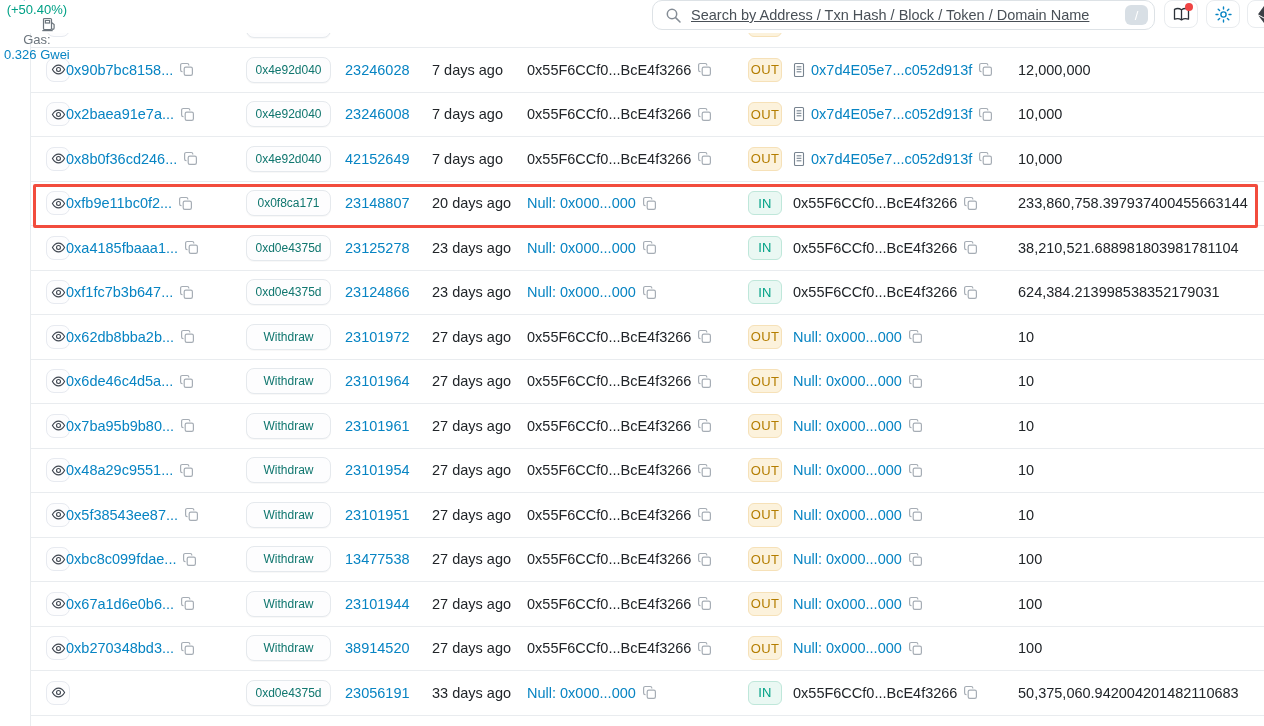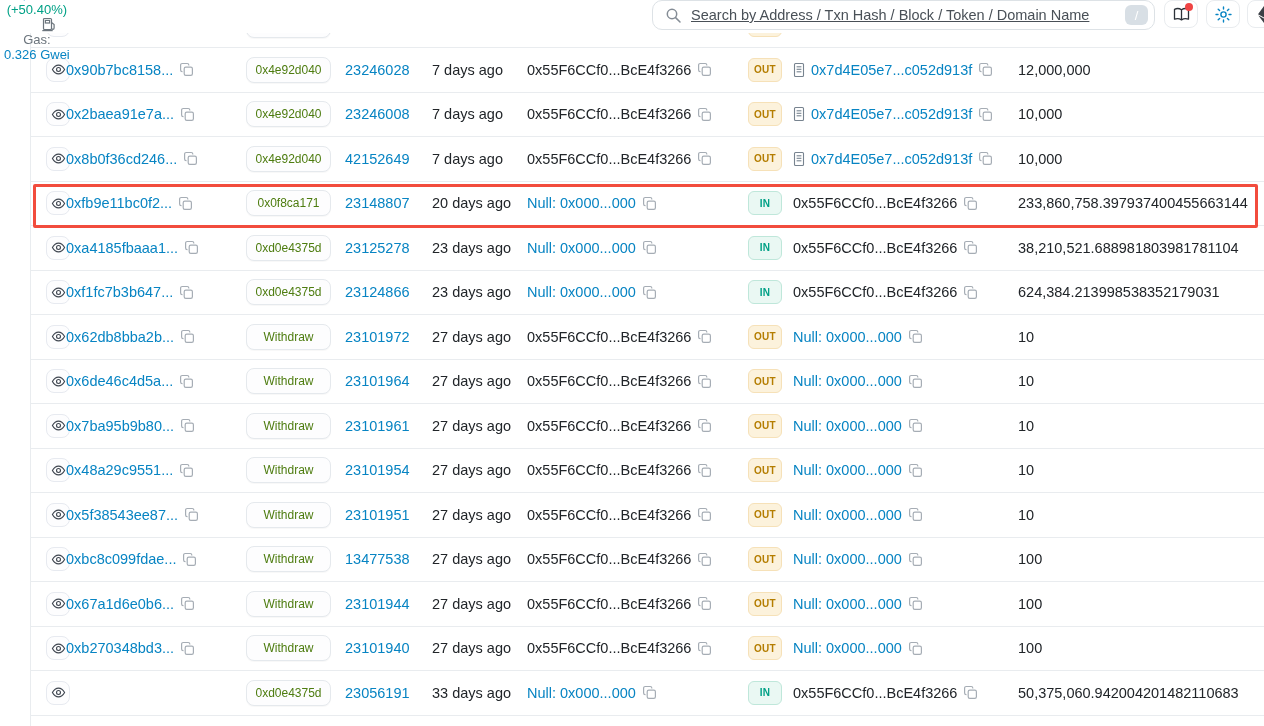--- a/index.html
+++ b/index.html
@@ -46,23 +46,23 @@
   .c-block  { left:314px; }
   .c-age    { left:401px; }
   .c-from   { left:496px; }
   .c-dir    { left:717px; width:34px; justify-content:center; }
   .c-to     { left:762px; }
   .c-amount { left:987px; }
 
   .eye-btn { width:24px; height:24px; border:1px solid #e7eaf0; border-radius:8px; background:#fdfdfe;
     display:flex; align-items:center; justify-content:center; cursor:pointer; }
   .method-badge { min-width:85px; height:26px; padding:0 6px; border:1px solid #e5e9ed; border-radius:8px;
-    background:#fdfdfe; font-size:12px; color:#4d7c0f; display:flex; align-items:center; justify-content:center;
+    background:#fdfdfe; font-size:12px; color:#0f766e; display:flex; align-items:center; justify-content:center;
     box-shadow:0 1px 1px rgba(0,0,0,.03); cursor:default; }
-  .dir-badge { min-width:34px; height:24px; border-radius:6px; font-size:10px; font-weight:bold;
+  .dir-badge { min-width:34px; height:24px; border-radius:6px; font-size:13px; font-weight:normal;
     display:flex; align-items:center; justify-content:center; letter-spacing:.3px; }
   .dir-badge.out { background:var(--out-bg,#fcf2dc); border:1px solid var(--out-border,#f6e1b8); color:var(--out-text,#b47d00); }
   .dir-badge.in  { background:var(--in-bg,#eaf8f3);  border:1px solid var(--in-border,#bfe7da);  color:var(--in-text,#00a186); }
   .copy-icon { display:inline-flex; cursor:pointer; }
   .contract-icon { display:inline-flex; }
   .amount { color:var(--text,#212529); }
   .link { color:var(--link,#0784c3); cursor:pointer; }
   svg { display:block; }
 </style>
 </head>
@@ -897,21 +897,21 @@
         <svg width="15" height="15" viewBox="0 0 15 15" fill="none" stroke="#a6adb5" stroke-width="1.2">
           <rect x="5.2" y="5.2" width="8.2" height="8.2" rx="1.6"></rect>
           <path d="M9.8 3.4 v-0.3 a1.6 1.6 0 0 0 -1.6 -1.6 h-5 a1.6 1.6 0 0 0 -1.6 1.6 v5 a1.6 1.6 0 0 0 1.6 1.6 h0.3"></path>
         </svg>
       </span>
     </div>
     <div class="cell c-method">
       <span class="method-badge">Withdraw</span>
     </div>
     <div class="cell c-block">
-      <span class="block-link link">23101940</span>
+      <span class="block-link link">38914520</span>
     </div>
     <div class="cell c-age">
       <span class="age">27 days ago</span>
     </div>
     <div class="cell c-from">
       <span class="from-text">0x55F6CCf0...BcE4f3266</span>
       <span class="copy-icon">
         <svg width="15" height="15" viewBox="0 0 15 15" fill="none" stroke="#a6adb5" stroke-width="1.2">
           <rect x="5.2" y="5.2" width="8.2" height="8.2" rx="1.6"></rect>
           <path d="M9.8 3.4 v-0.3 a1.6 1.6 0 0 0 -1.6 -1.6 h-5 a1.6 1.6 0 0 0 -1.6 1.6 v5 a1.6 1.6 0 0 0 1.6 1.6 h0.3"></path>

